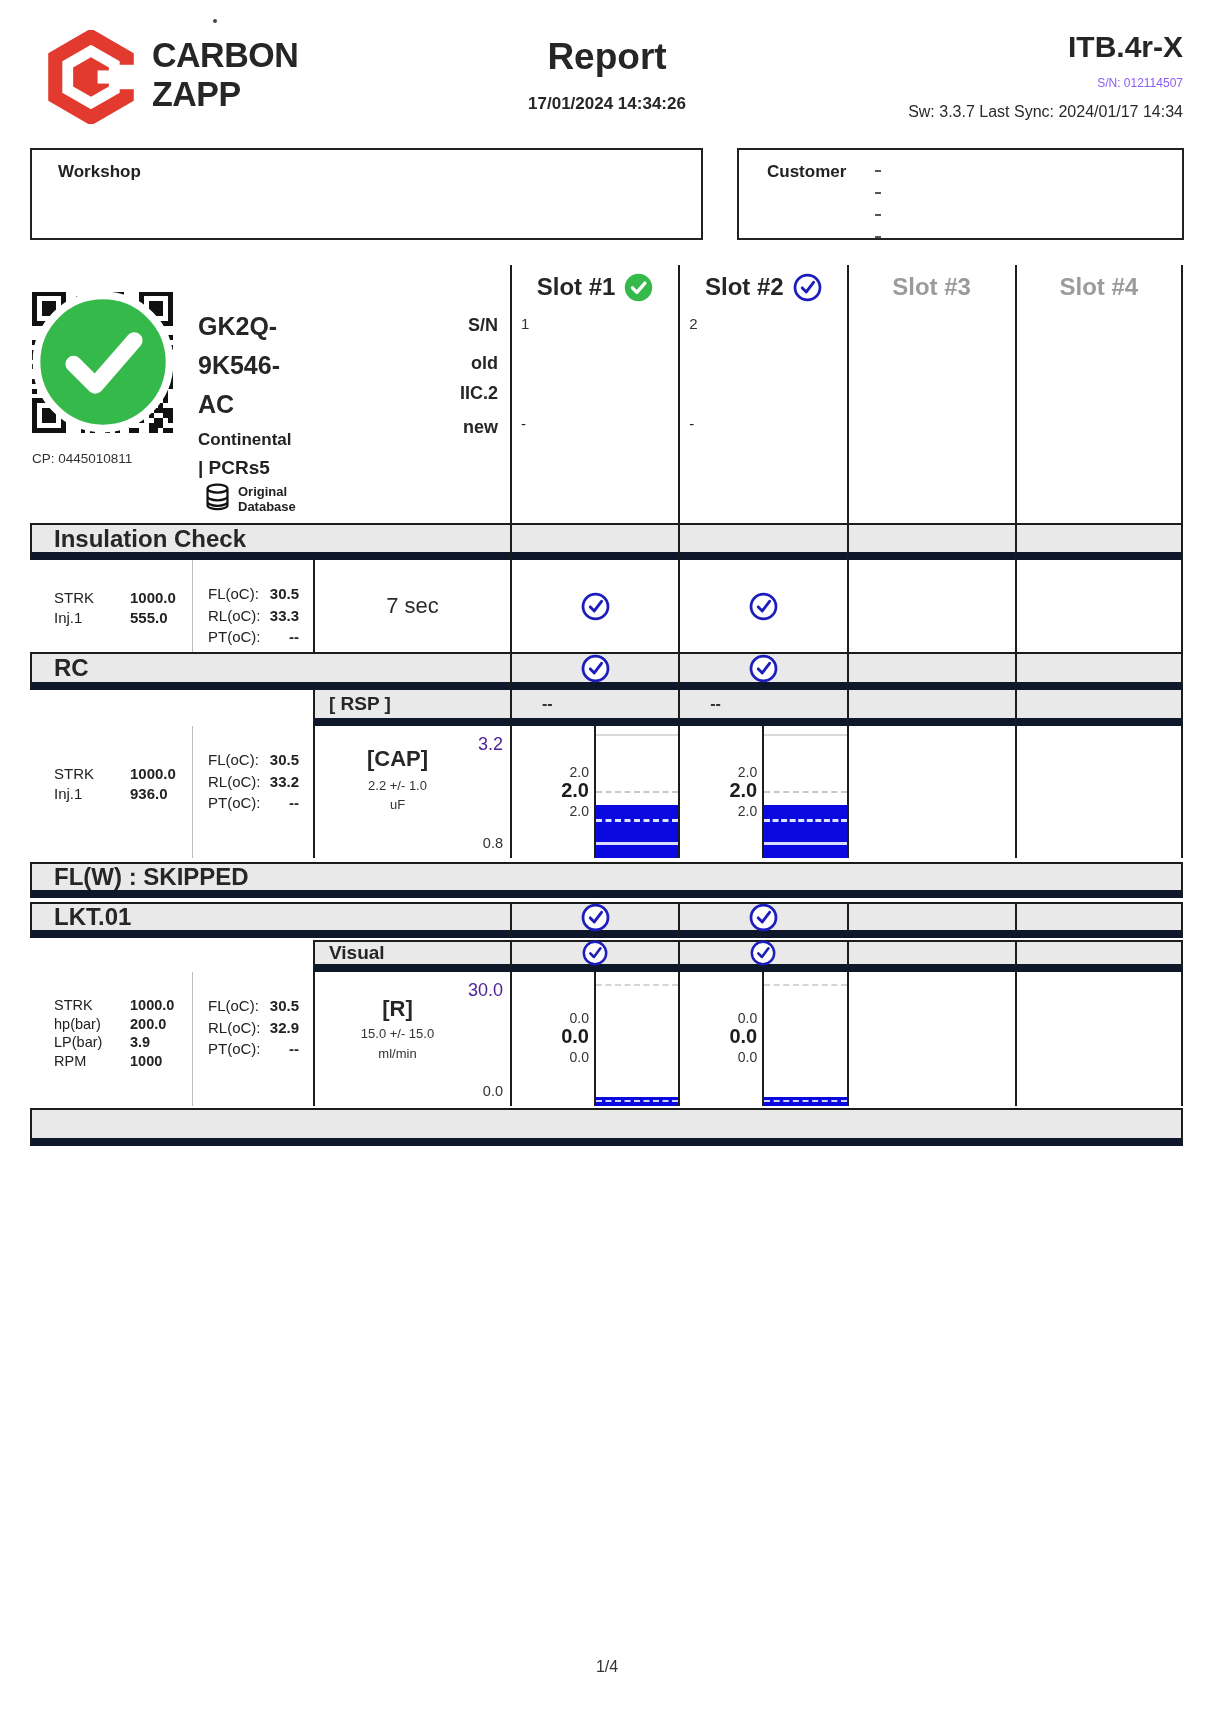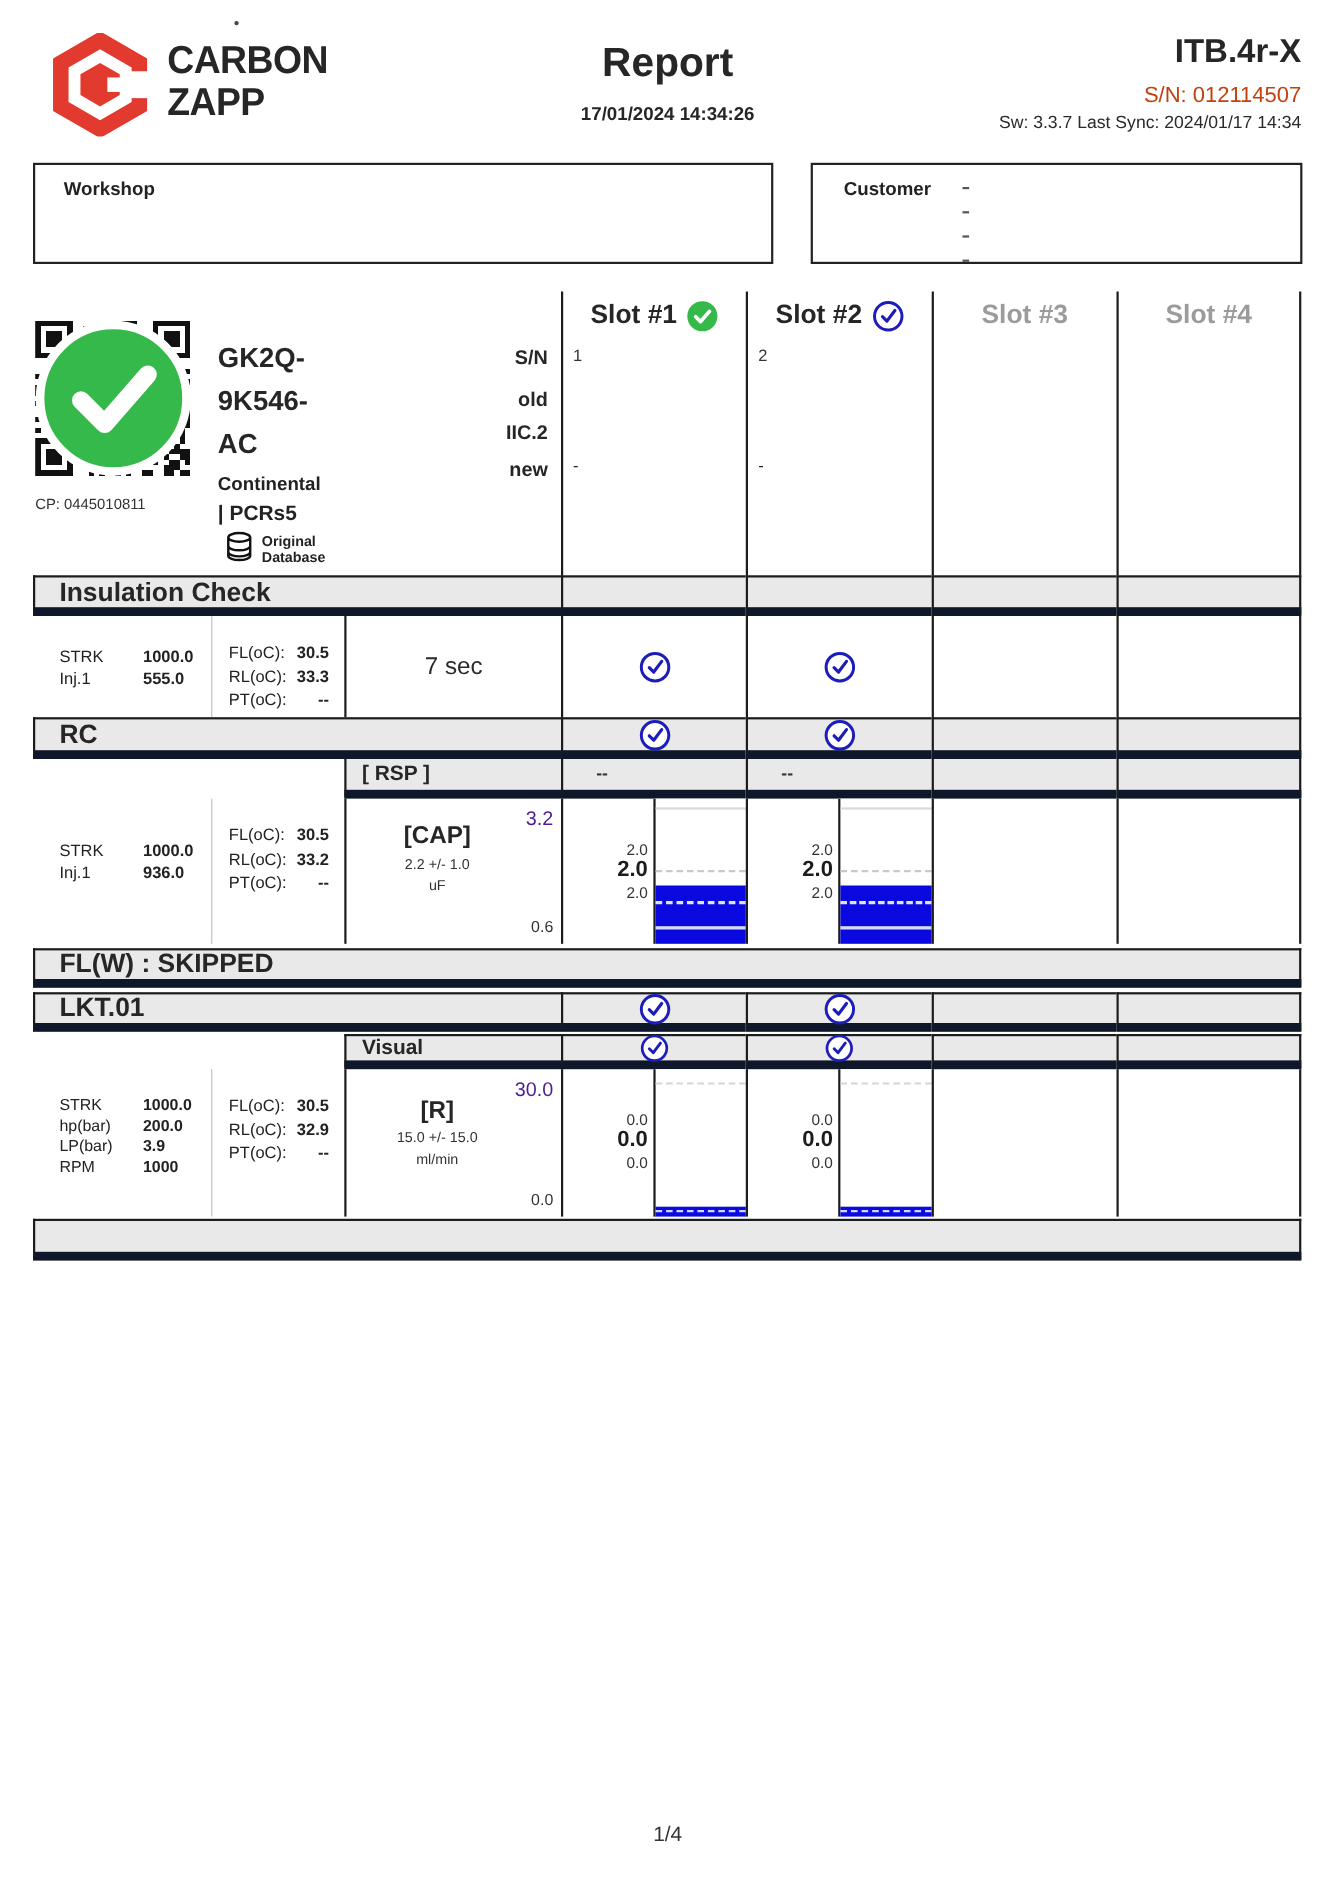--- a/index.html
+++ b/index.html
@@ -6,21 +6,21 @@
   .page{position:relative;width:1214px;height:1717px;background:#fff;
         font-family:"Liberation Sans",sans-serif;color:#222;overflow:hidden;}
   
   .logo{position:absolute;left:44px;top:30px;width:94px;height:94px;}
   .brand{position:absolute;left:152px;top:36px;line-height:37px;font-size:34px;
          font-weight:bold;letter-spacing:-.5px;color:#262626;transform:scaleY(1.04);transform-origin:top left;}
   .stray-dot{position:absolute;left:213px;top:19px;width:4px;height:4px;background:#444;border-radius:50%;}
   .report-title{position:absolute;left:0;right:0;top:36px;text-align:center;font-size:37px;font-weight:bold;color:#262626;}
   .report-date{position:absolute;left:0;right:0;top:94px;text-align:center;font-size:17px;font-weight:bold;color:#262626;}
   .dev-model{position:absolute;right:31px;top:30px;font-size:30px;font-weight:bold;color:#262626;}
-  .dev-sn{position:absolute;right:31px;top:76px;font-size:20px;color:#c2410c;}
+  .dev-sn{position:absolute;right:31px;top:76px;font-size:12px;color:#8b5cf6;}
   .dev-sync{position:absolute;right:31px;top:103px;font-size:16px;color:#2a2a2a;}
   
   .infobox{position:absolute;top:148px;height:92px;border:2px solid #222;box-sizing:border-box;}
   .wbox{left:30px;width:673px;}
   .cbox{left:737px;width:447px;}
   .infobox .lbl{position:absolute;left:26px;top:12px;font-size:17px;font-weight:bold;}
   .cbox .lbl{left:28px;}
   .cust-dashes{position:absolute;left:136px;top:20px;}
   .cust-dashes div{width:6px;height:2px;background:#555;margin-bottom:20px;}
   
@@ -89,21 +89,21 @@
   .cl{position:absolute;left:0;right:0;}
   .l-gray-solid{top:6%;border-top:2px solid #d9d9d9;}
   .l-gray-dash{top:49%;border-top:2px dashed #c9c9c9;}
   .bar-cap{position:absolute;left:0;right:0;top:60%;bottom:0;background:#0a0ae0;}
   .l-wht-dash{top:27%;border-top:3px dashed #dfe3ff;}
   .l-wht-solid{top:70%;border-top:3px solid #d8ddff;}
   .l-gray-dash-r{top:9%;border-top:2px dashed #d5d5d5;}
   .bar-r{position:absolute;left:0;right:0;top:93.5%;bottom:0;background:#0a0ae0;}
   .l-wht-dash-r{top:33%;border-top:2px dashed #cfd6ff;}
   
-  .page-num{position:absolute;left:0;right:0;top:1658px;text-align:center;font-size:19px;color:#333;}
+  .page-num{position:absolute;left:0;right:0;top:1658px;text-align:center;font-size:16px;color:#333;}
 </style>
 </head>
 <body>
 
 <svg width="0" height="0" style="position:absolute">
   <defs>
     <g id="ck-green">
       <circle cx="18" cy="18" r="17" fill="#35b94b"></circle>
       <path d="M10.5 18.5 L16 24 L26 12.5" stroke="#fff" stroke-width="4.2" fill="none" stroke-linecap="round" stroke-linejoin="round"></path>
     </g>
@@ -593,21 +593,21 @@
             <span>RL(oC):</span>
             <span class="tv">33.2</span>
           </div>
         <div class="trow">
             <span>PT(oC):</span>
             <span class="tv">--</span>
           </div>
       </div>
       <div class="cell c3 dkl">
         <div class="scale-max">3.2</div>
-        <div class="scale-min">0.6</div>
+        <div class="scale-min">0.8</div>
         <div class="tname">[CAP]</div>
         <div class="ttol">2.2 +/- 1.0</div>
         <div class="tunit">uF</div>
       </div>
       <div class="cell slot dkl">
         <div class="vals">
           <div class="v-sm v1">2.0</div>
           <div class="v-bd vm">2.0</div>
           <div class="v-sm v2">2.0</div>
         </div>

